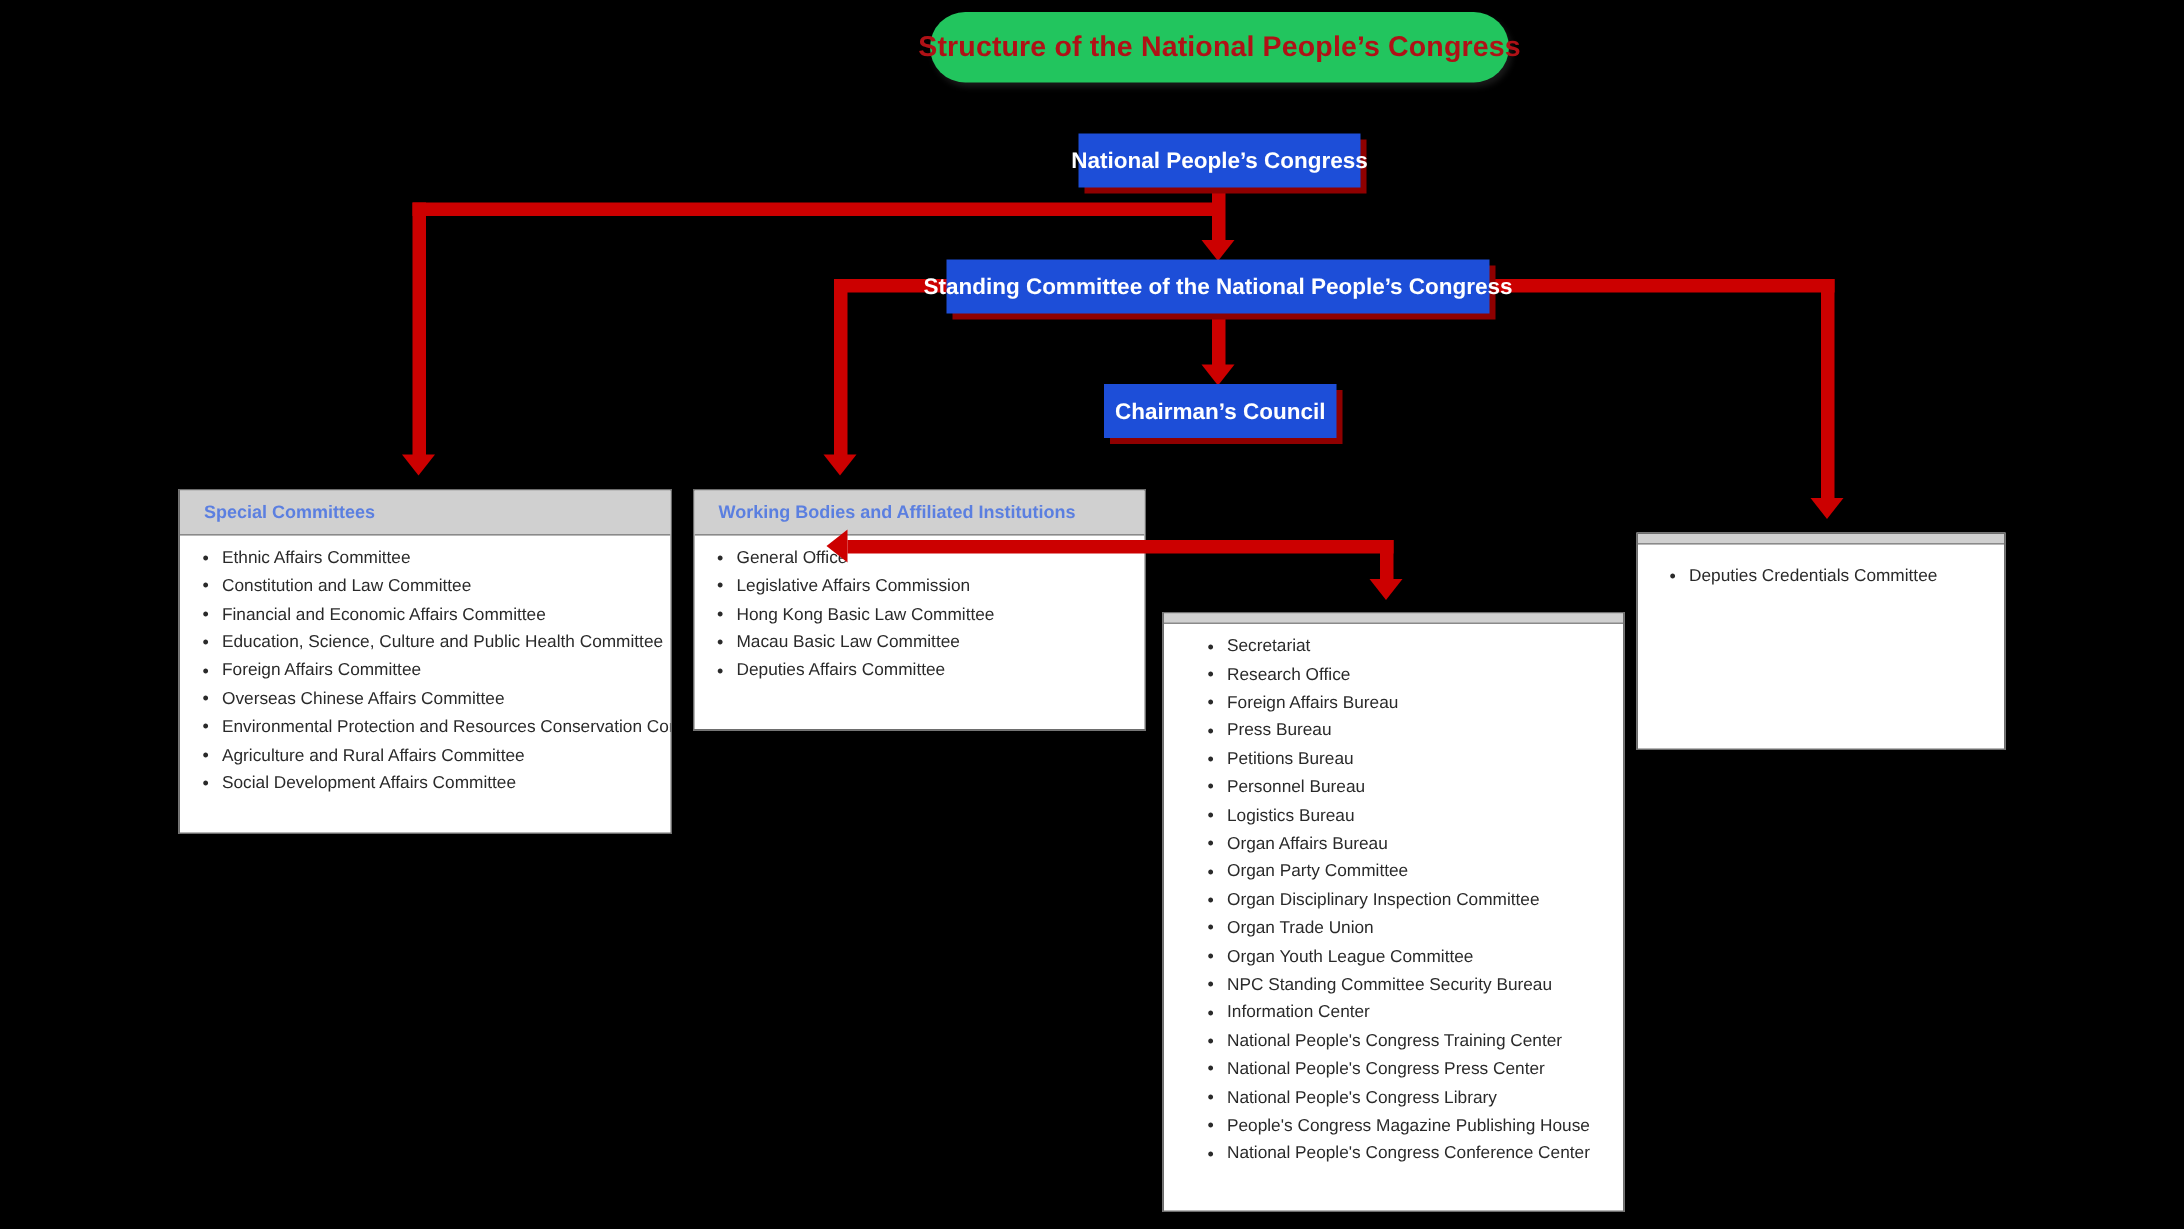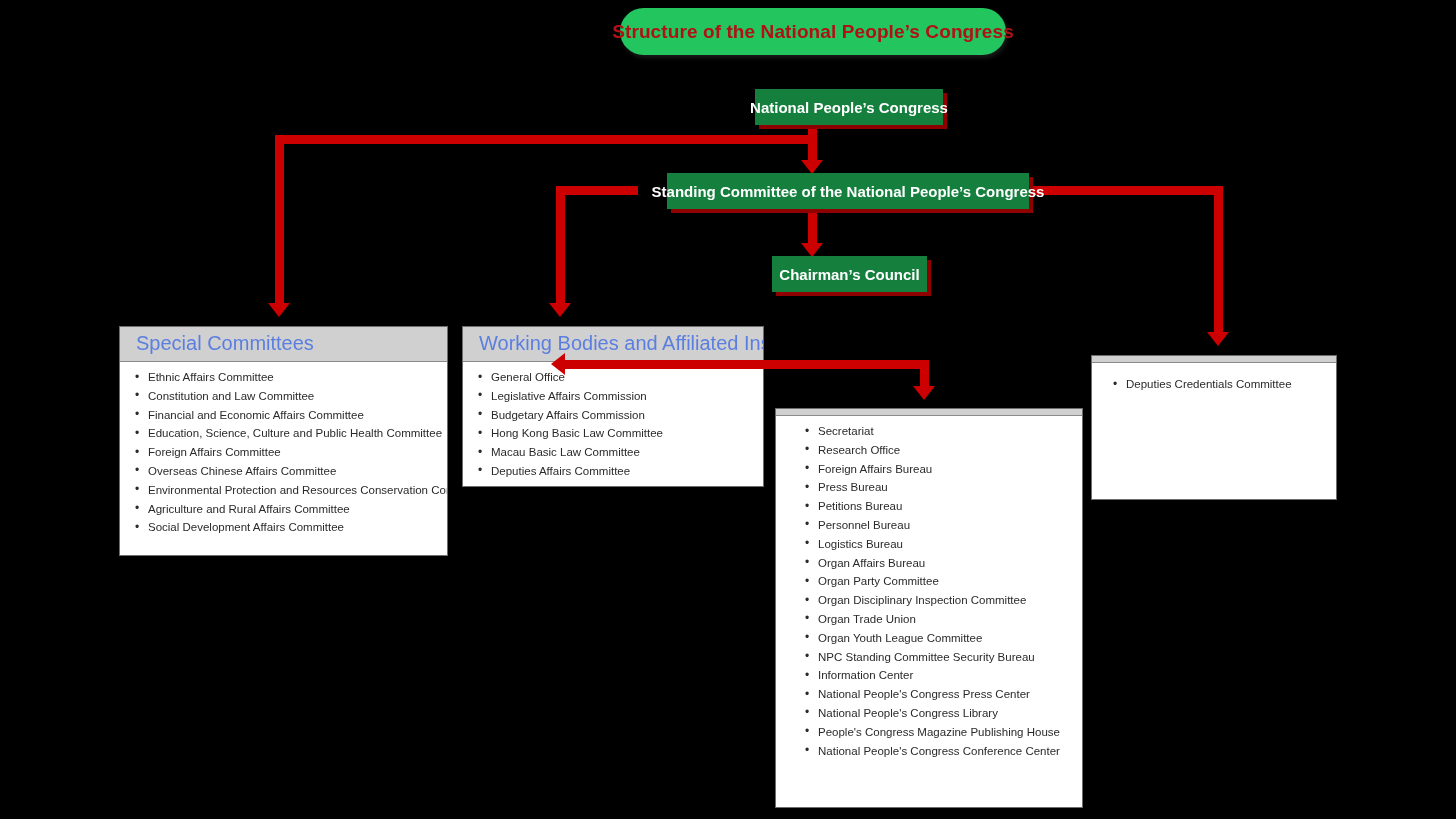--- a/index.html
+++ b/index.html
@@ -37,27 +37,26 @@
     color: #b01116;
     font-size: 19px;
     font-weight: bold;
     letter-spacing: 0.1px;
     white-space: nowrap;
   }
 
   
   .node {
     position: absolute;
-    background: #15803d;
+    background: #1d4ed8;
     display: flex;
     align-items: center;
     justify-content: center;
     box-shadow: 4px 4px 0 #8f0000;
     z-index: 6;
-    margin-left: 36px;
   }
   .node .node-label {
     color: #ffffff;
     font-weight: bold;
     font-size: 15px;
     white-space: nowrap;
     padding: 0 14px;
   }
   #node-npc        { left: 719px; top: 89px;  width: 188px; height: 36px; }
   #node-standing   { left: 631px; top: 173px; width: 362px; height: 36px; }
@@ -102,22 +101,22 @@
     overflow: hidden;
   }
   .panel-header {
     background: #d0d0d0;
     border-bottom: 1px solid #8a8a8a;
     padding: 5px 10px 6px 16px;
     box-sizing: border-box;
   }
   .panel-header .panel-title {
     color: #5b7fe0;
-    font-size: 20px;
-    font-weight: normal;
+    font-size: 12px;
+    font-weight: bold;
     white-space: nowrap;
   }
   .panel-strip {
     background: #d0d0d0;
     height: 6px;
     border-bottom: 1px solid #8a8a8a;
   }
   .panel-body {
     padding: 6px 8px 8px 8px;
   }
@@ -215,21 +214,20 @@
   </div>
 
   <div class="panel" id="panel-working">
     <div class="panel-header">
       <span class="panel-title">Working Bodies and Affiliated Institutions</span>
     </div>
     <div class="panel-body">
       <ul>
           <li>General Office</li>
           <li>Legislative Affairs Commission</li>
-          <li>Budgetary Affairs Commission</li>
           <li>Hong Kong Basic Law Committee</li>
           <li>Macau Basic Law Committee</li>
           <li>Deputies Affairs Committee</li>
         </ul>
     </div>
   </div>
 
   <div class="panel" id="panel-general">
     <div class="panel-strip"></div>
     <div class="panel-body">
@@ -241,20 +239,21 @@
           <li>Petitions Bureau</li>
           <li>Personnel Bureau</li>
           <li>Logistics Bureau</li>
           <li>Organ Affairs Bureau</li>
           <li>Organ Party Committee</li>
           <li>Organ Disciplinary Inspection Committee</li>
           <li>Organ Trade Union</li>
           <li>Organ Youth League Committee</li>
           <li>NPC Standing Committee Security Bureau</li>
           <li>Information Center</li>
+          <li>National People's Congress Training Center</li>
           <li>National People's Congress Press Center</li>
           <li>National People's Congress Library</li>
           <li>People's Congress Magazine Publishing House</li>
           <li>National People's Congress Conference Center</li>
         </ul>
     </div>
   </div>
 
   <div class="panel" id="panel-deputies">
     <div class="panel-strip"></div>

